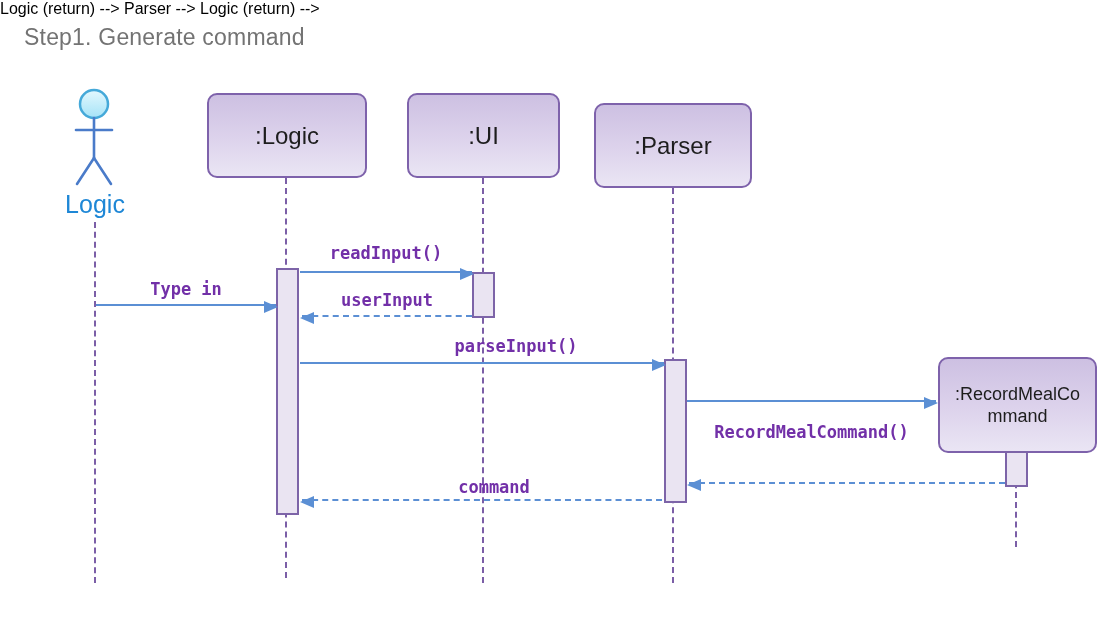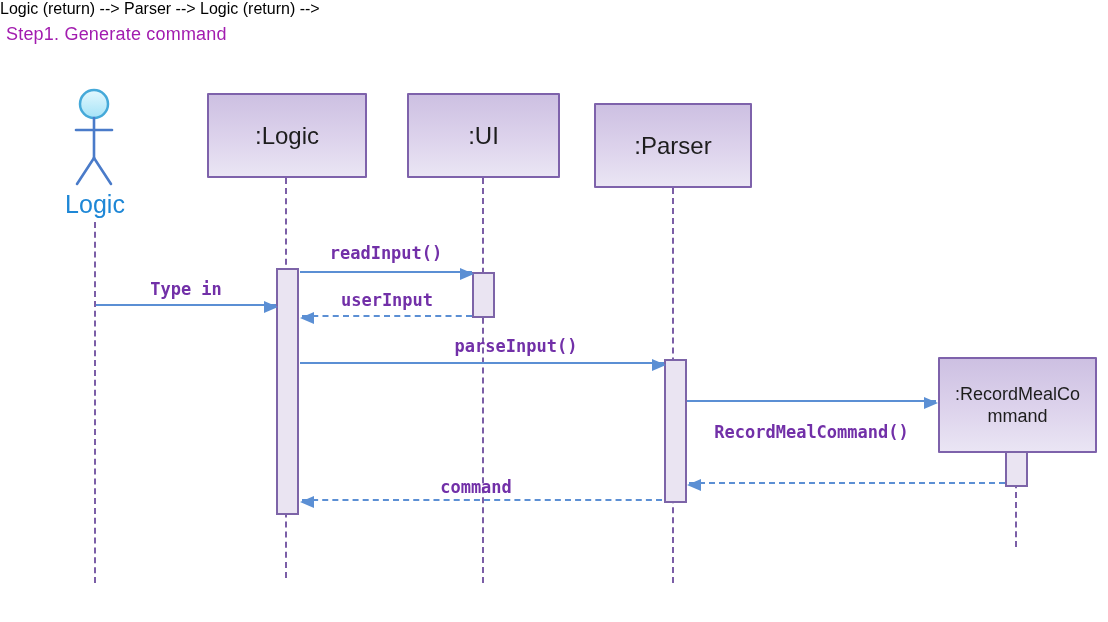--- a/index.html
+++ b/index.html
@@ -1,24 +1,24 @@
 <!DOCTYPE html>
 <html><head>
 <meta charset="utf-8">
 <style>
   html,body{margin:0;padding:0;background:#ffffff;}
   body{width:1108px;height:622px;position:relative;overflow:hidden;
        font-family:"Liberation Sans",sans-serif;}
   .abs{position:absolute;}
 
   
-  .diagram-title{left:6px;top:24px;font-size:18px;color:#a21caf;letter-spacing:0.2px;}
+  .diagram-title{left:24px;top:24px;font-size:23px;color:#737373;letter-spacing:0.2px;}
 
   
-  .obj-box{border:2.5px solid #7e62ab;border-radius:1px;
+  .obj-box{border:2.5px solid #7e62ab;border-radius:10px;
     background:linear-gradient(to bottom,#cdc0e2 0%,#ddd3ec 55%,#eae5f4 100%);
     display:flex;align-items:center;justify-content:center;
     color:#1d1d1d;font-size:24px;box-sizing:border-box;}
   .box-logic{left:207px;top:93px;width:160px;height:85px;}
   .box-ui{left:407px;top:93px;width:153px;height:85px;}
   .box-parser{left:594px;top:103px;width:158px;height:85px;}
   .box-rmc{left:938px;top:357px;width:159px;height:96px;font-size:18px;text-align:center;}
   .box-rmc span{display:inline-block;width:128px;word-break:break-all;line-height:1.25;}
 
   
@@ -51,21 +51,21 @@
   .m2-line{left:96px;top:304px;width:180px;}
   .m2-label{left:96px;top:279px;width:180px;}
   .m3-line{left:302px;top:315px;width:170px;}
   .m3-label{left:302px;top:290px;width:170px;}
   .m4-line{left:300px;top:362px;width:364px;}
   .m4-label{left:300px;top:336px;width:364px;padding-left:34px;}
   .m5-line{left:687px;top:400px;width:249px;}
   .m5-label{left:687px;top:374px;width:249px;margin-top:48px;}
   .m6-line{left:689px;top:482px;width:316px;}
   .m7-line{left:302px;top:499px;width:360px;}
-  .m7-label{left:296px;top:477px;width:360px;}
+  .m7-label{left:314px;top:477px;width:360px;}
 
   
   .actor-svg{left:67px;top:86px;}
   .actor-label{left:55px;top:190px;width:80px;text-align:center;
     font-size:25px;color:#1e87d6;}
 </style>
 </head>
 <body>
 
 

